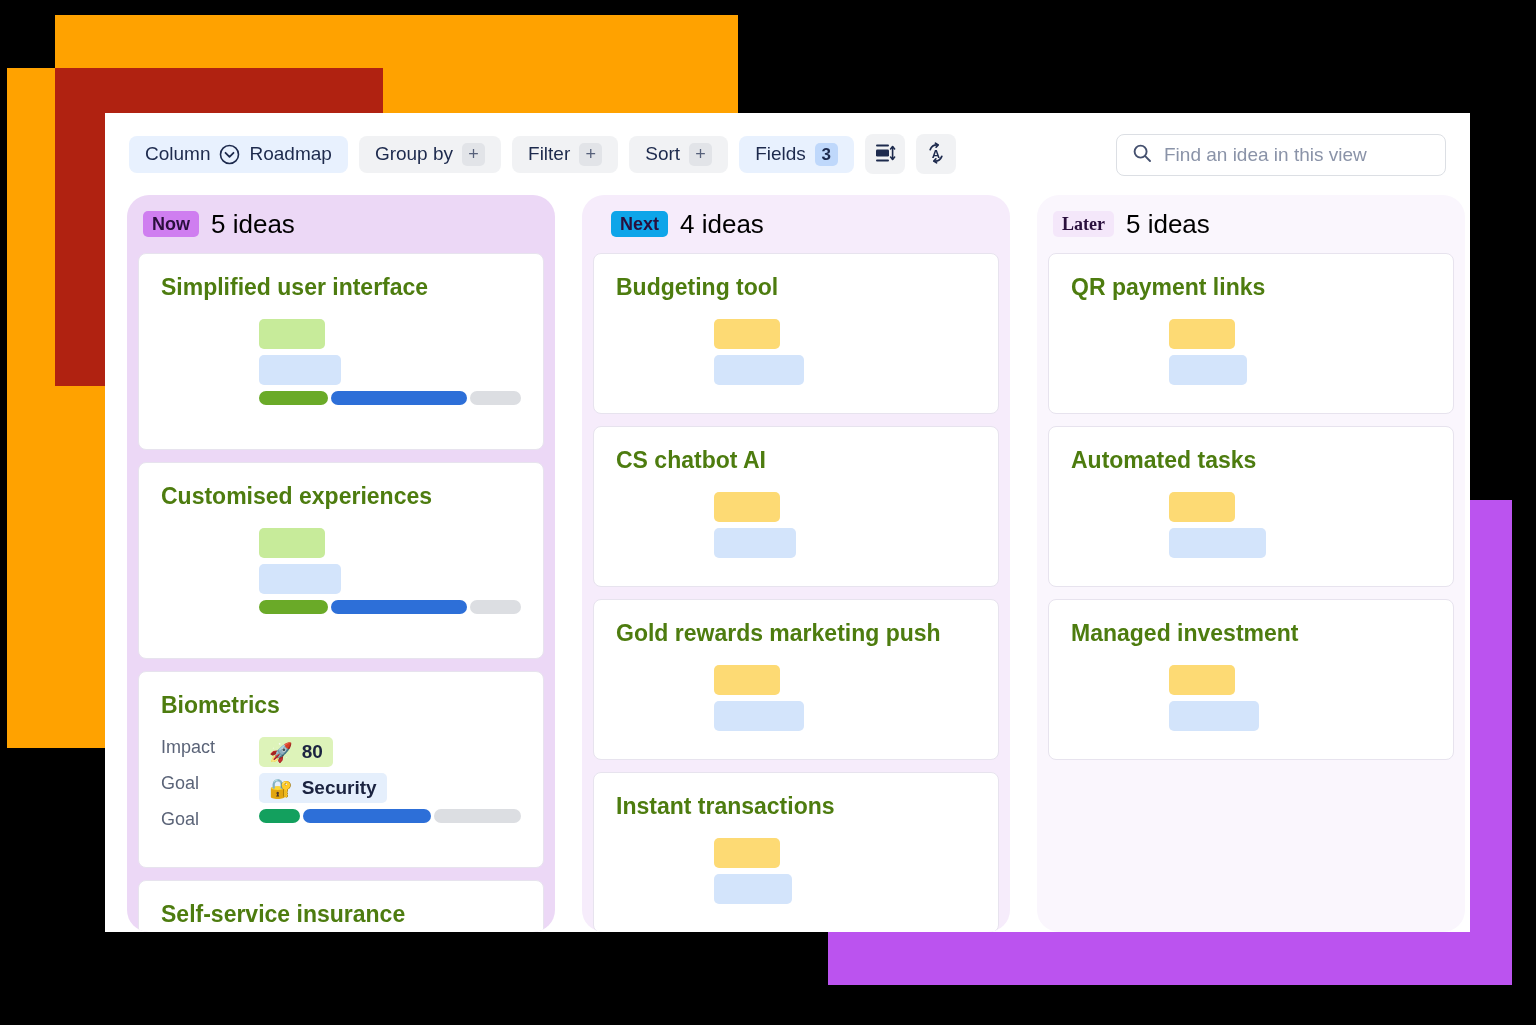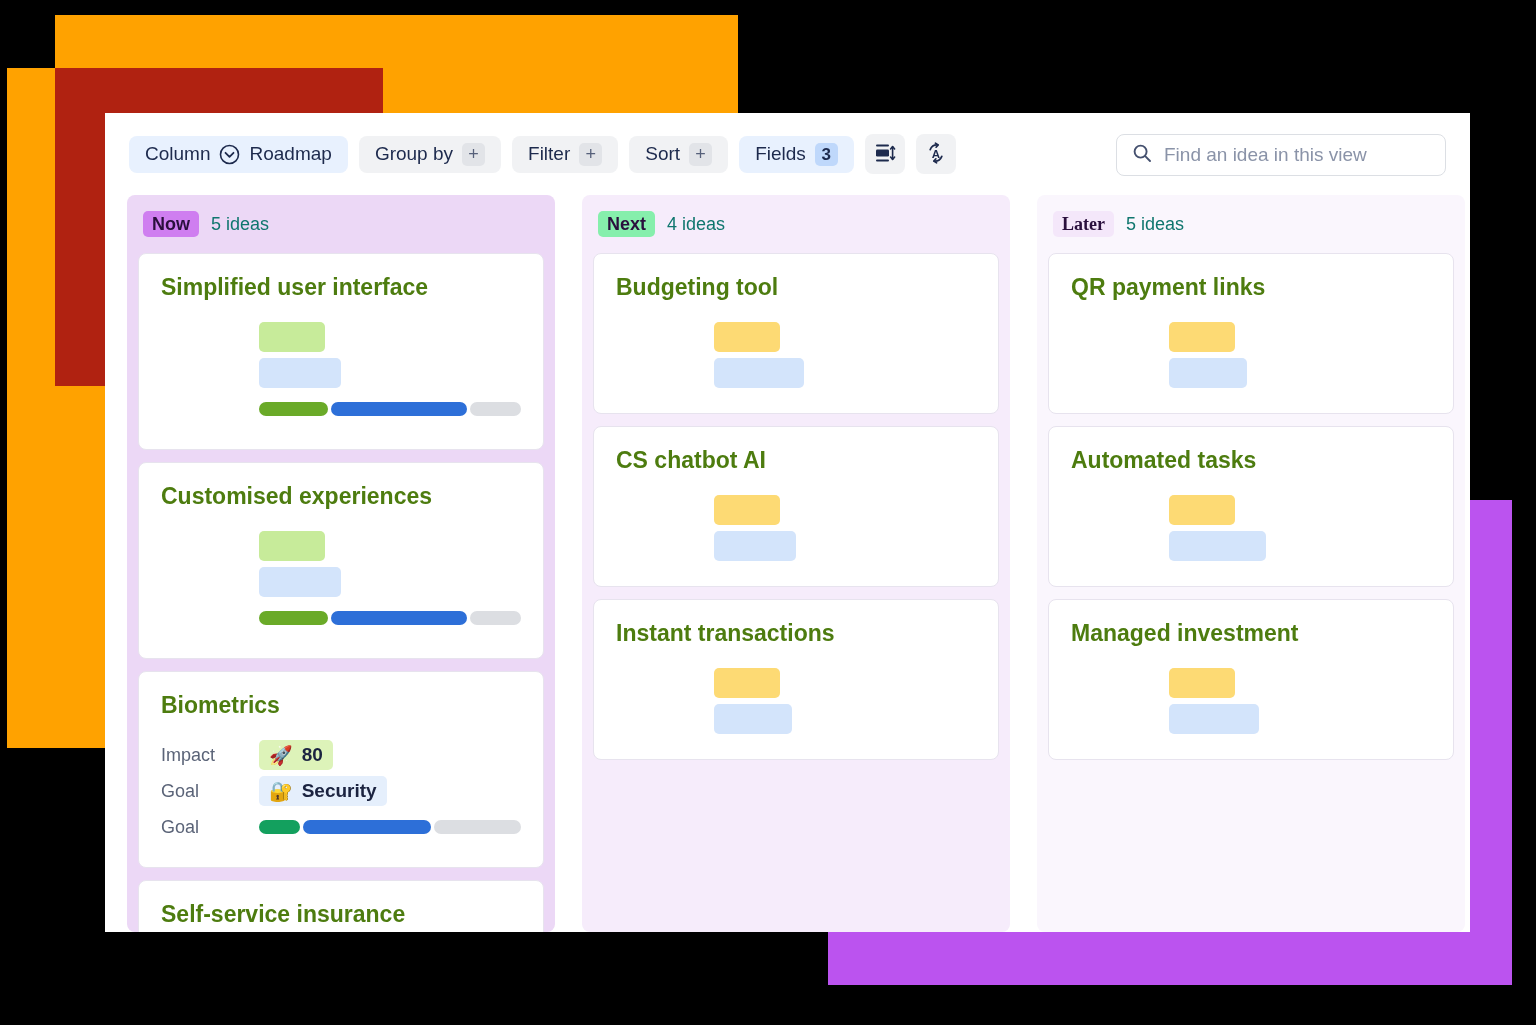--- a/index.html
+++ b/index.html
@@ -135,21 +135,21 @@
   #board {
     display: flex;
     gap: 27px;
     padding: 0 22px;
     height: 737px;
   }
 
   .column {
     width: 428px;
     flex: 0 0 428px;
-    border-radius: 8px;
+    border-radius: 22px;
     padding: 0 11px;
     overflow: hidden;
   }
   .col-now   { background: #ecd8f6; }
   .col-next  { background: #f6ecfb; }
   .col-later { background: #faf6fd; }
 
   .col-header {
     display: flex;
     align-items: center;
@@ -161,43 +161,43 @@
     display: inline-flex;
     align-items: center;
     height: 26px;
     padding: 0 9px;
     border-radius: 5px;
     font-size: 18px;
     font-weight: bold;
     color: #2a0f3d;
   }
   .badge-now   { background: #cf7ef0; }
-  .badge-next  { background: #86efac; }
+  .badge-next  { background: #0ea5e9; margin-left: 13px; }
   .badge-later { background: #f4e7fa; font-family: Liberation Serif, serif; }
-  .col-count { font-size: 18px; color: #0f766e; }
+  .col-count { font-size: 26px; color: #000000; }
 
   
   .card {
     background: #ffffff;
     border-radius: 8px;
     border: 1px solid #e7e3ee;
     padding: 20px 22px 22px 22px;
     margin-bottom: 12px;
   }
   .card-title {
     font-size: 23px;
     font-weight: bold;
     color: #4d7c0f;
     margin-bottom: 18px;
     white-space: nowrap;
   }
 
   .field-row {
     display: flex;
-    align-items: center;
+    align-items: flex-start;
     height: 36px;
   }
   .field-label {
     width: 98px;
     flex: 0 0 98px;
     font-size: 18px;
     color: #5b6478;
   }
   .field-skeleton {
     width: 40px;
@@ -408,20 +408,31 @@
             <div class="field-row">
               <span class="field-label"><span class="field-skeleton"></span></span>
               <span class="val-skel" style="width: 66px; background: rgb(253, 218, 116);"></span>
             </div>
             <div class="field-row">
               <span class="field-label"><span class="field-skeleton"></span></span>
               <span class="val-skel" style="width: 82px; background: rgb(211, 228, 251);"></span>
             </div>
           </div>
           <div class="card">
+            <div class="card-title">Gold rewards marketing push</div>
+            <div class="field-row">
+              <span class="field-label"><span class="field-skeleton"></span></span>
+              <span class="val-skel" style="width: 66px; background: rgb(253, 218, 116);"></span>
+            </div>
+            <div class="field-row">
+              <span class="field-label"><span class="field-skeleton"></span></span>
+              <span class="val-skel" style="width: 90px; background: rgb(211, 228, 251);"></span>
+            </div>
+          </div>
+          <div class="card">
             <div class="card-title">Instant transactions</div>
             <div class="field-row">
               <span class="field-label"><span class="field-skeleton"></span></span>
               <span class="val-skel" style="width: 66px; background: rgb(253, 218, 116);"></span>
             </div>
             <div class="field-row">
               <span class="field-label"><span class="field-skeleton"></span></span>
               <span class="val-skel" style="width: 78px; background: rgb(211, 228, 251);"></span>
             </div>
           </div>

